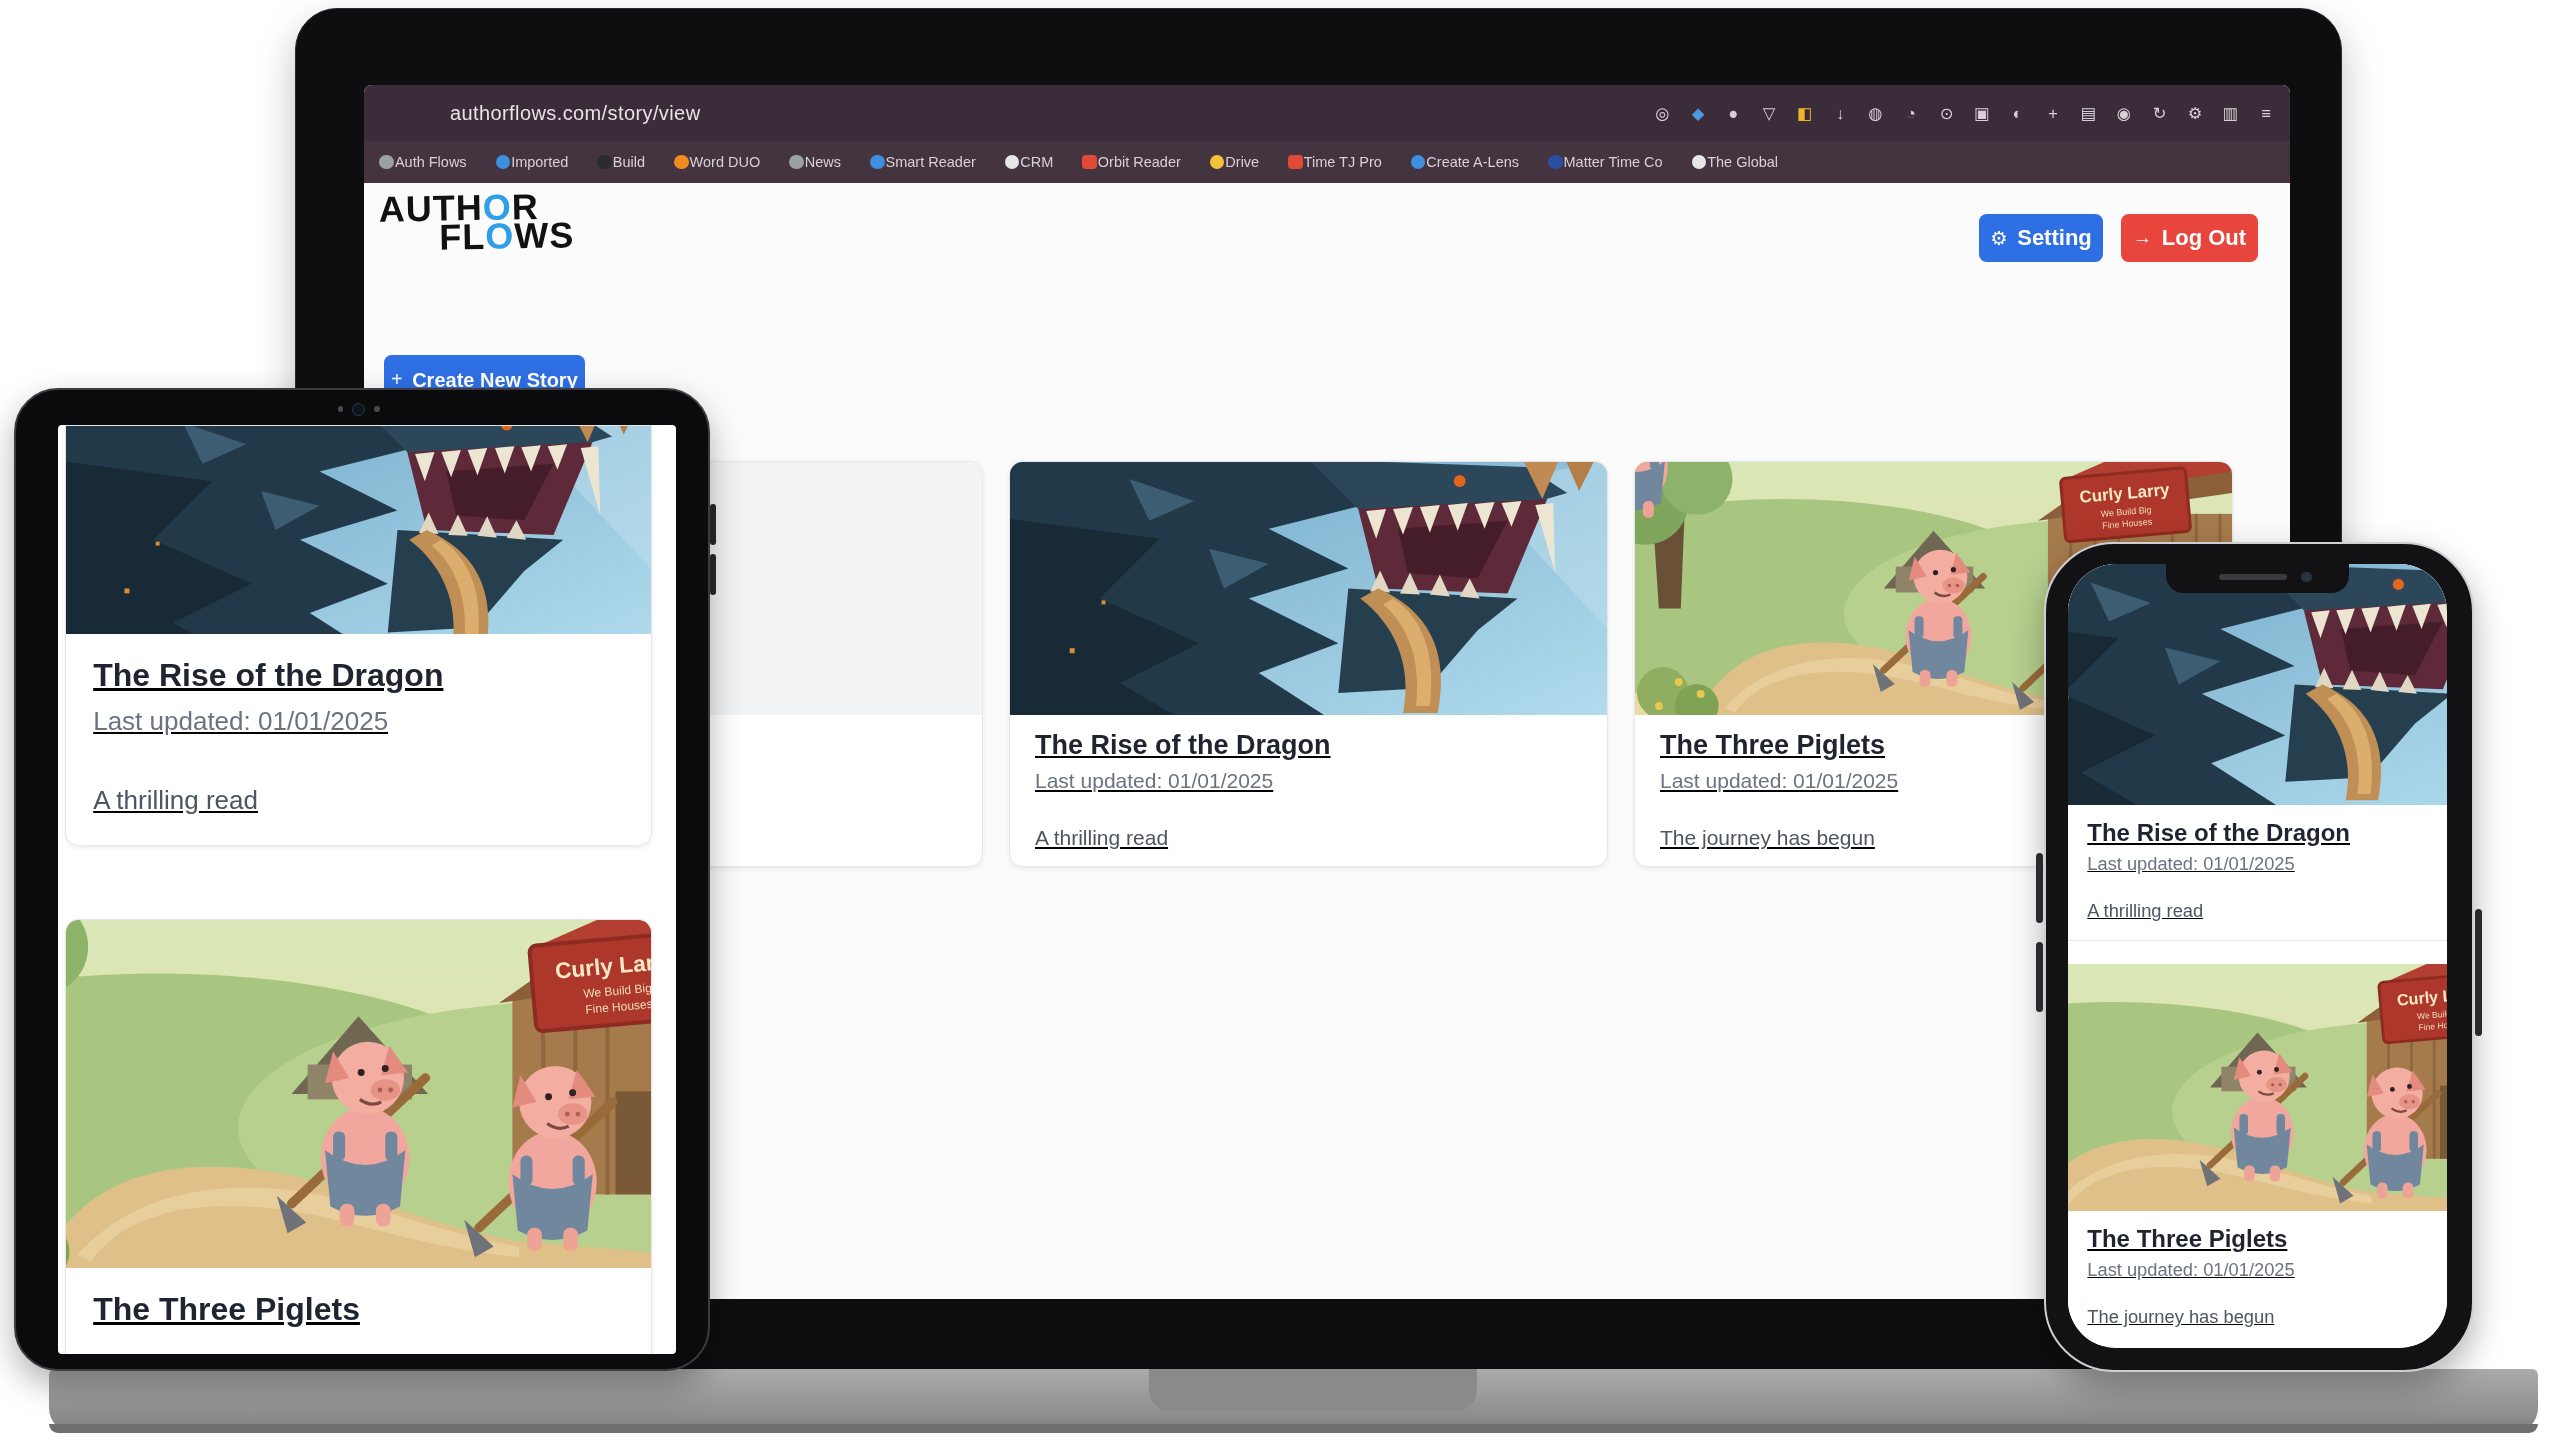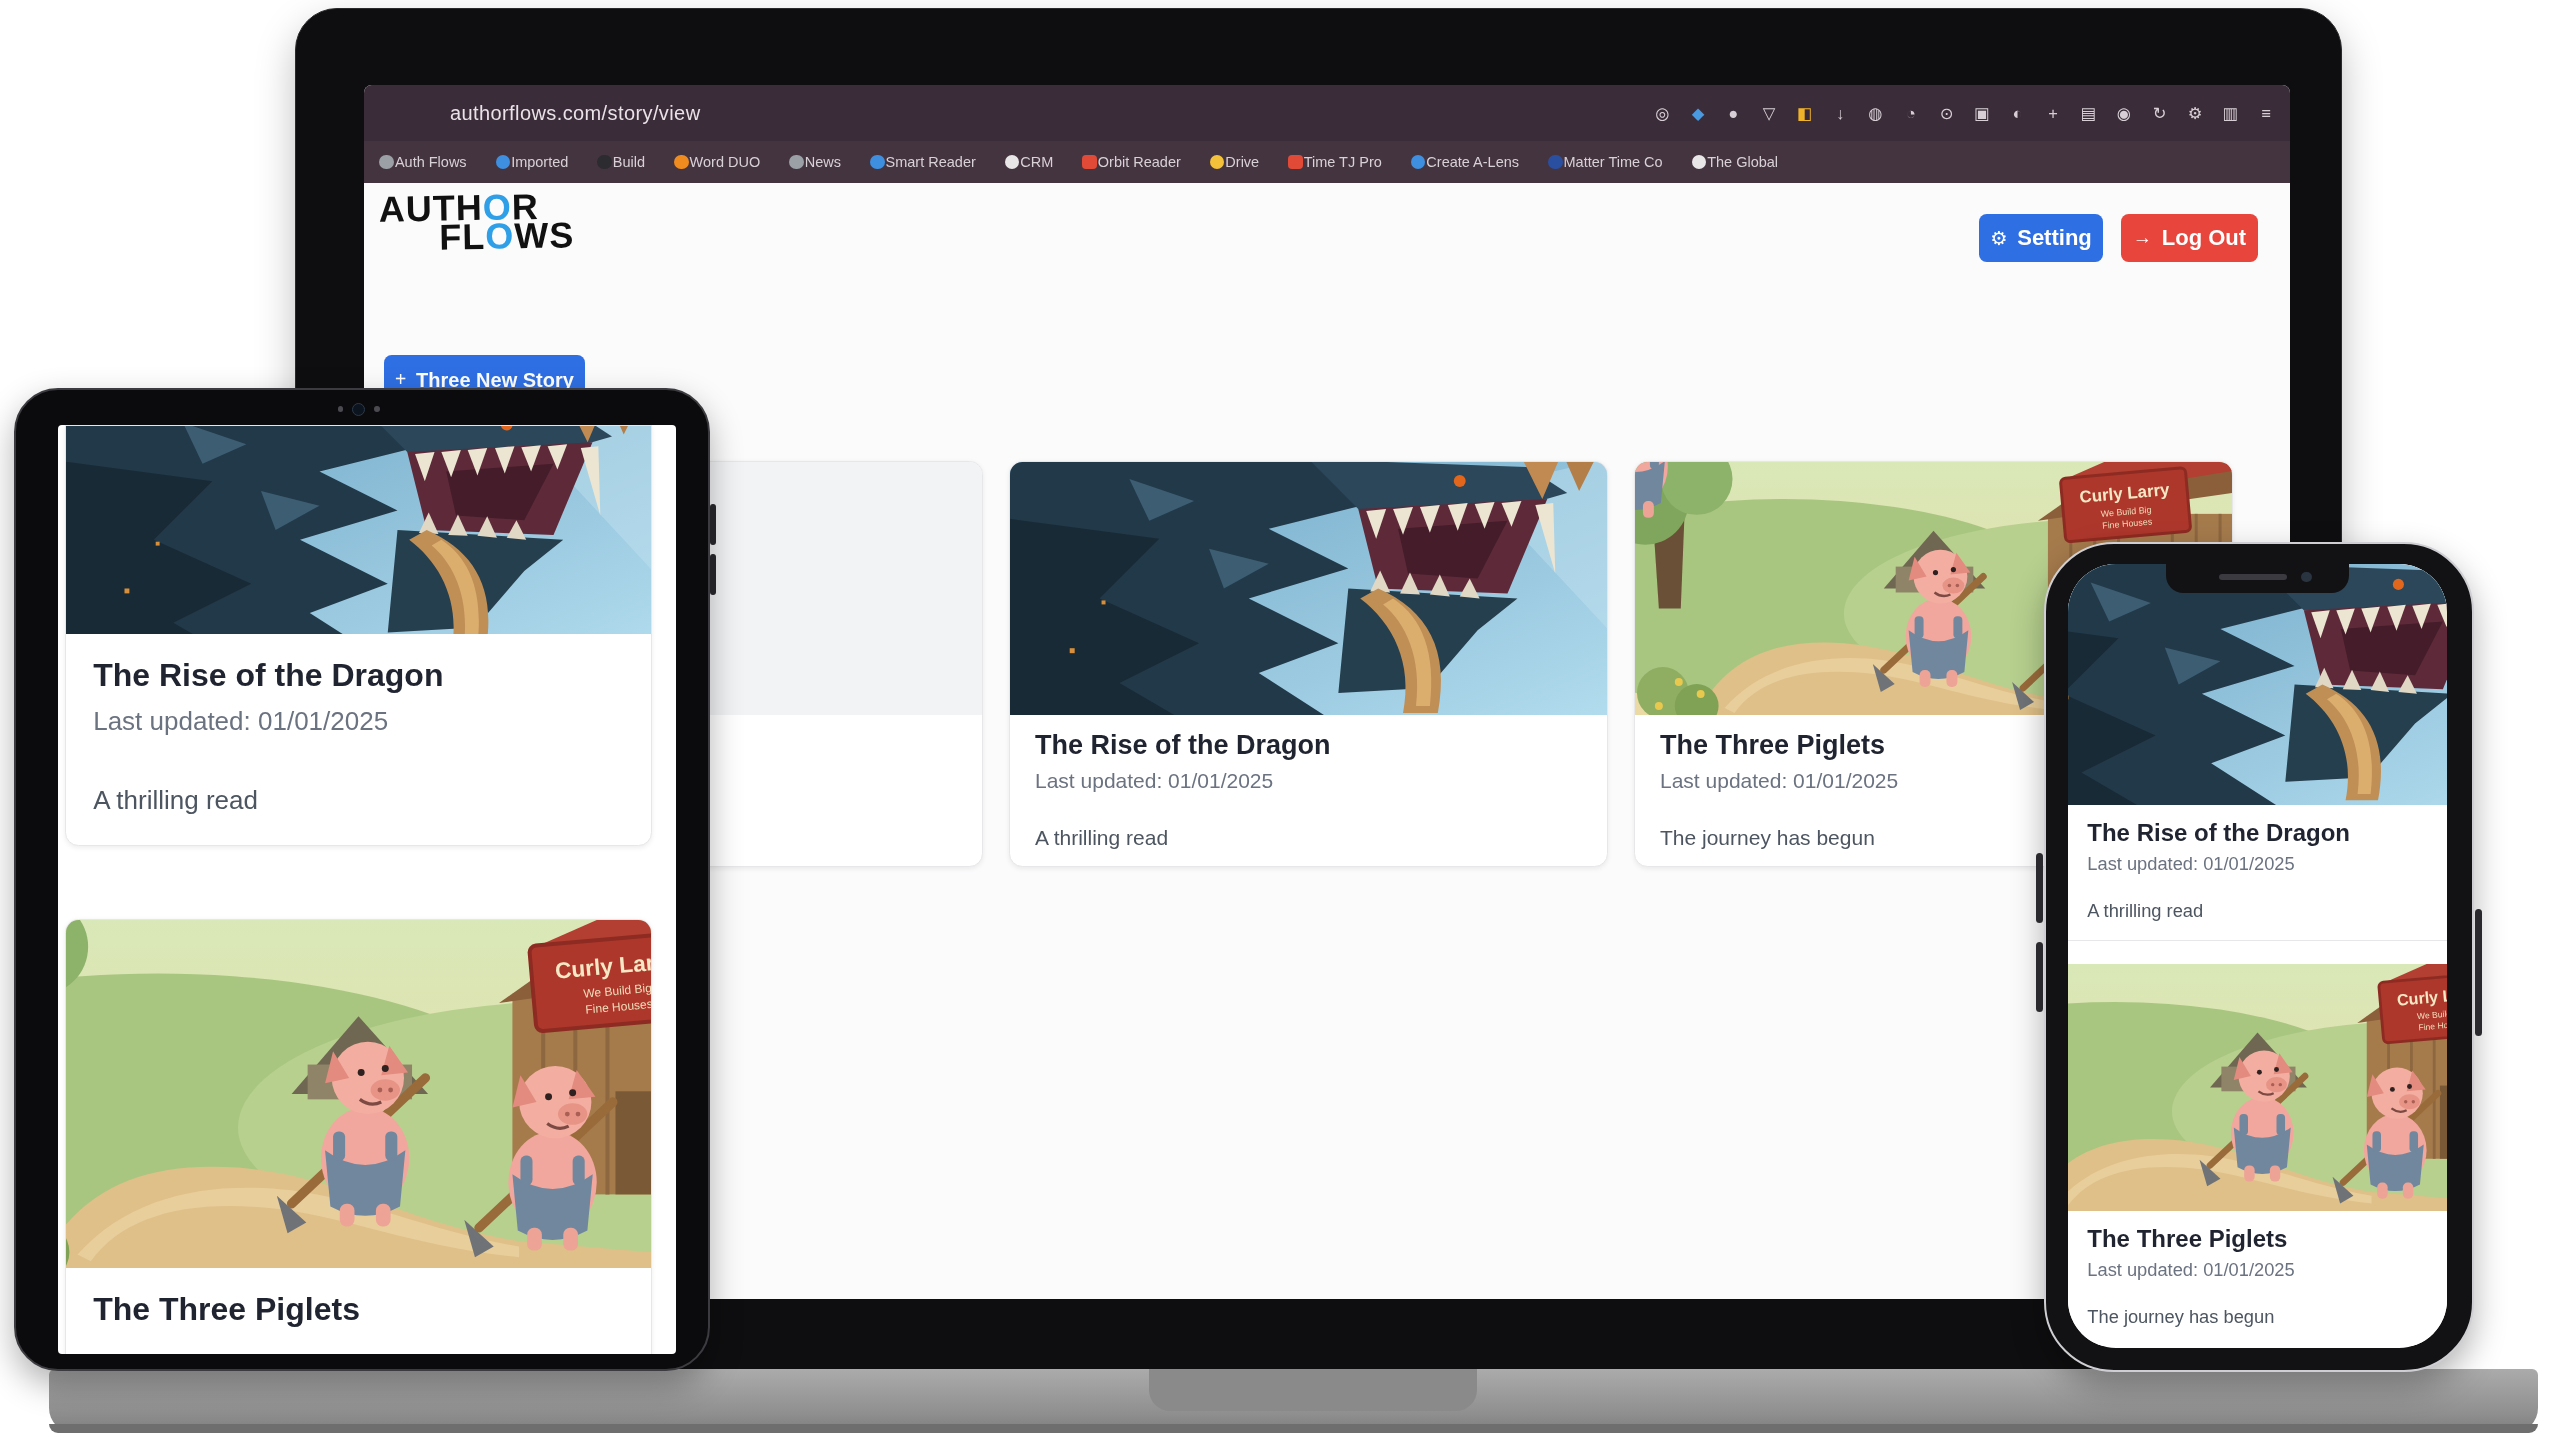--- a/index.html
+++ b/index.html
@@ -42,21 +42,21 @@
   .btn{display:flex;align-items:center;justify-content:center;gap:9.7px;color:#fff;
        border:none;border-radius:7.7px;font-size:22px;font-weight:700;cursor:pointer;
        font-family:"Liberation Sans","DejaVu Sans",sans-serif;position:absolute;}
   .btn .bi{font-size:19.3px;font-weight:400;}
   .btn-setting{left:1615px;top:31px;width:124px;height:48px;background:#2f6fe4;}
   .btn-logout{left:1757px;top:31px;width:137px;height:48px;background:#e8453c;}
   .btn-create{left:20px;top:172px;width:201px;height:50px;background:#2f6fe4;font-size:20px;}
 
   
   .card{background:#fff;border:1px solid #e7e7ea;border-radius:13.5px;overflow:hidden;
-        box-shadow:0 1.9px 5.8px rgba(0,0,0,.07);position:absolute;box-sizing:border-box;}
+        box-shadow:0 1.9px 5.8px rgba(0,0,0,.07);position:absolute;box-sizing:border-box;text-decoration:underline;}
   .cover{display:block;width:100%;}
   .cover-ph{width:100%;height:253px;background:#f2f3f5;}
   .lcard{top:278px;width:599px;height:406px;}
   .lcard .cover{height:253px;}
   .cbody{padding:15.4px 25px;}
   .l-title{font-size:27px;font-weight:700;color:#1f2430;}
   .l-meta{font-size:21px;color:#6b7280;margin-top:7.7px;}
   .l-desc{font-size:21px;color:#4c5560;margin-top:33px;}
 
   
@@ -295,21 +295,21 @@
     <button class="btn btn-setting">
       <span class="bi">⚙</span>
       <span>Setting</span>
     </button>
     <button class="btn btn-logout">
       <span class="bi">→</span>
       <span>Log Out</span>
     </button>
     <button class="btn btn-create">
       <span class="bi">+</span>
-      <span>Three New Story</span>
+      <span>Create New Story</span>
     </button>
 
     <div class="card lcard" style="left:20px">
       <div class="cover-ph"></div>
       <div class="cbody"></div>
     </div>
 
     <div class="card lcard" style="left:645px">
       <svg class="cover" viewBox="0 0 600 260" preserveAspectRatio="xMidYMid slice">
           <use href="#art-dragon"></use>

